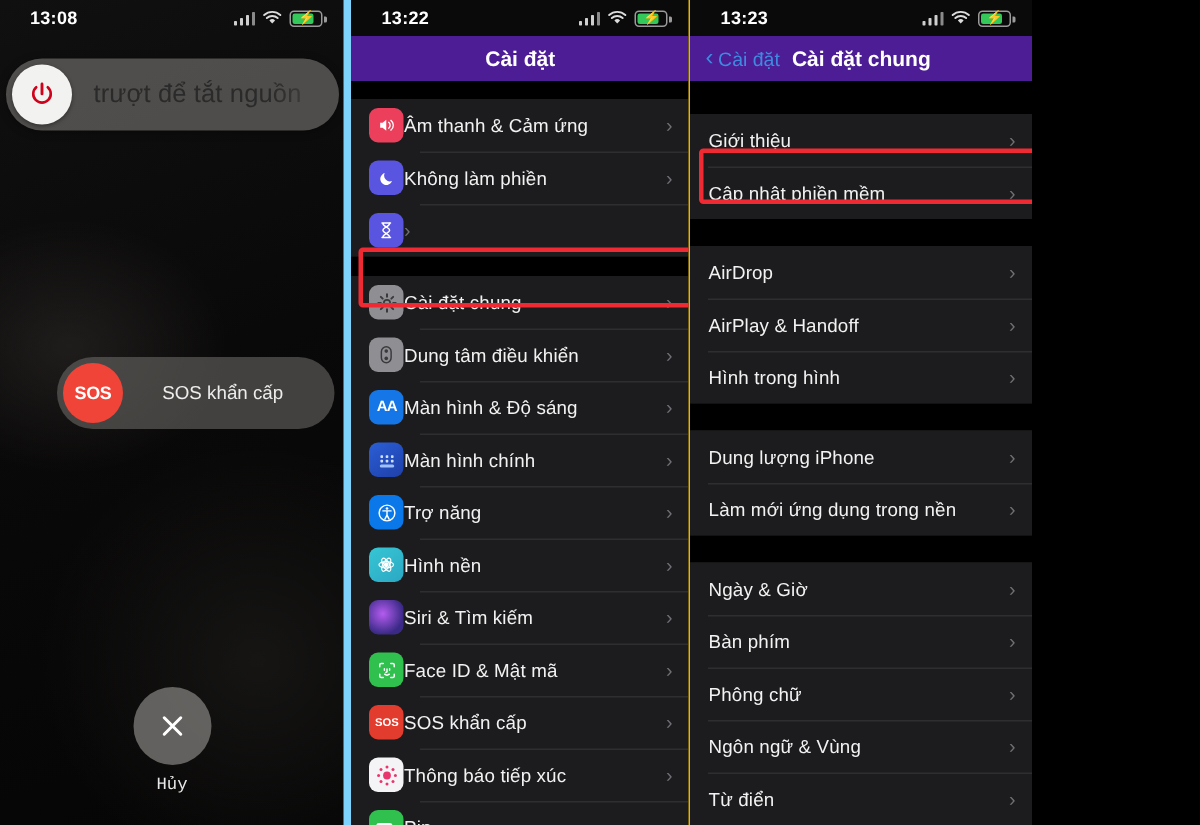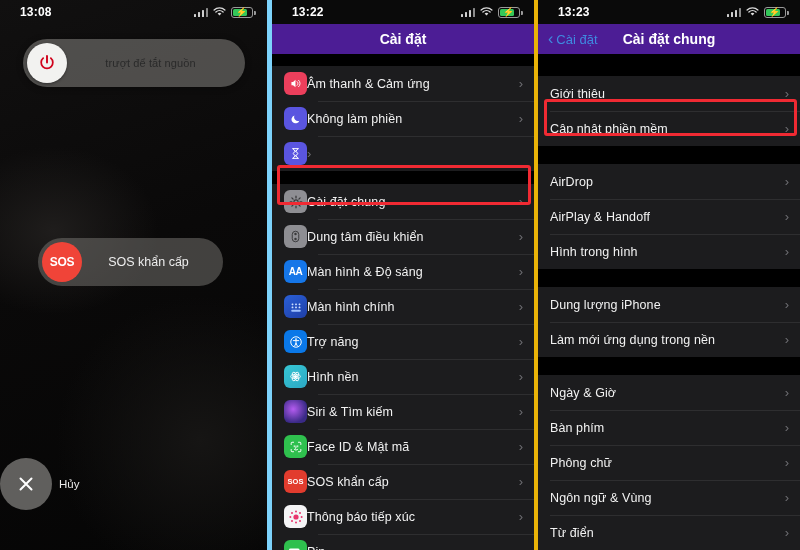--- a/index.html
+++ b/index.html
@@ -1,23 +1,23 @@
 <!DOCTYPE html>
 <html><head>
 <meta charset="utf-8">
 <style>
   * { margin:0; padding:0; box-sizing:border-box; }
   html,body{ width:800px; height:550px; overflow:hidden; background:#000; }
   body{ font-family:"Liberation Sans", sans-serif; }
 
-  .screens{ display:flex; width:800px; height:550px; }
+  .screens{ display:flex; width:688px; height:550px; }
   .panel{ position:relative; overflow:hidden; height:550px; }
   .panel-1{ width:267px; background:#0d0c0c; }
   .panel-2{ width:267px; background:#0a0a0a; border-left:5px solid #7dd3fc; }
-  .panel-3{ width:266px; background:#0a0a0a; border-left:4px solid #eab308; }
+  .panel-3{ width:266px; background:#0a0a0a; border-left:1px solid #eab308; }
 
   
   .statusbar{
     height:24px; display:flex; align-items:center;
     justify-content:space-between; padding:0 14px 0 20px;
     color:#fff; font-size:12px; font-weight:bold; letter-spacing:.2px;
   }
   .sb-right{ display:flex; align-items:center; gap:5px; }
   .sig{ display:flex; align-items:flex-end; gap:1.5px; height:9px; }
   .sig i{ display:block; width:2.5px; background:#cfcfcf; border-radius:.5px; }
@@ -46,39 +46,39 @@
     background:rgba(120,118,115,.62);
     display:flex; align-items:center; padding:4px;
     box-shadow:0 1px 6px rgba(0,0,0,.35);
   }
   .slider-knob{
     width:40px; height:40px; border-radius:50%; background:#f2f2f0;
     display:flex; align-items:center; justify-content:center; flex:none;
     box-shadow:0 1px 3px rgba(0,0,0,.4);
   }
   .slider-label{
-    flex:1; text-align:center; color:#2a2a2a; font-size:11px;
+    flex:1; text-align:center; color:#2a2a2a; font-size:17px;
     font-weight:500; letter-spacing:.1px; padding-right:6px;
     -webkit-mask-image:linear-gradient(90deg,#000 0%,#000 76%,rgba(0,0,0,.25) 96%);
             mask-image:linear-gradient(90deg,#000 0%,#000 76%,rgba(0,0,0,.25) 96%);
   }
   .sos-row{
     position:absolute; top:238px; left:38px; width:185px; height:48px;
     border-radius:26px; background:rgba(108,106,103,.58);
     display:flex; align-items:center; padding:4px;
   }
   .sos-knob{
     width:40px; height:40px; border-radius:50%; background:#f04438;
     color:#fff; font-size:12px; font-weight:bold; letter-spacing:-.2px;
     display:flex; align-items:center; justify-content:center; flex:none;
   }
   .sos-label{ flex:1; text-align:center; color:#ededed; font-size:12.5px; padding-right:4px; }
   .cancel-wrap{
     position:absolute; left:0; right:0; top:458px;
-    display:flex; flex-direction:row; align-items:center; gap:7px;
+    display:flex; flex-direction:column; align-items:center; gap:7px;font-family:Liberation Mono, monospace;
   }
   .cancel-btn{
     width:52px; height:52px; border-radius:50%;
     background:rgba(132,130,128,.72);
     display:flex; align-items:center; justify-content:center;
   }
   .cancel-label{ color:#e8e8e8; font-size:11.5px; }
 
   
   .nav-title{

